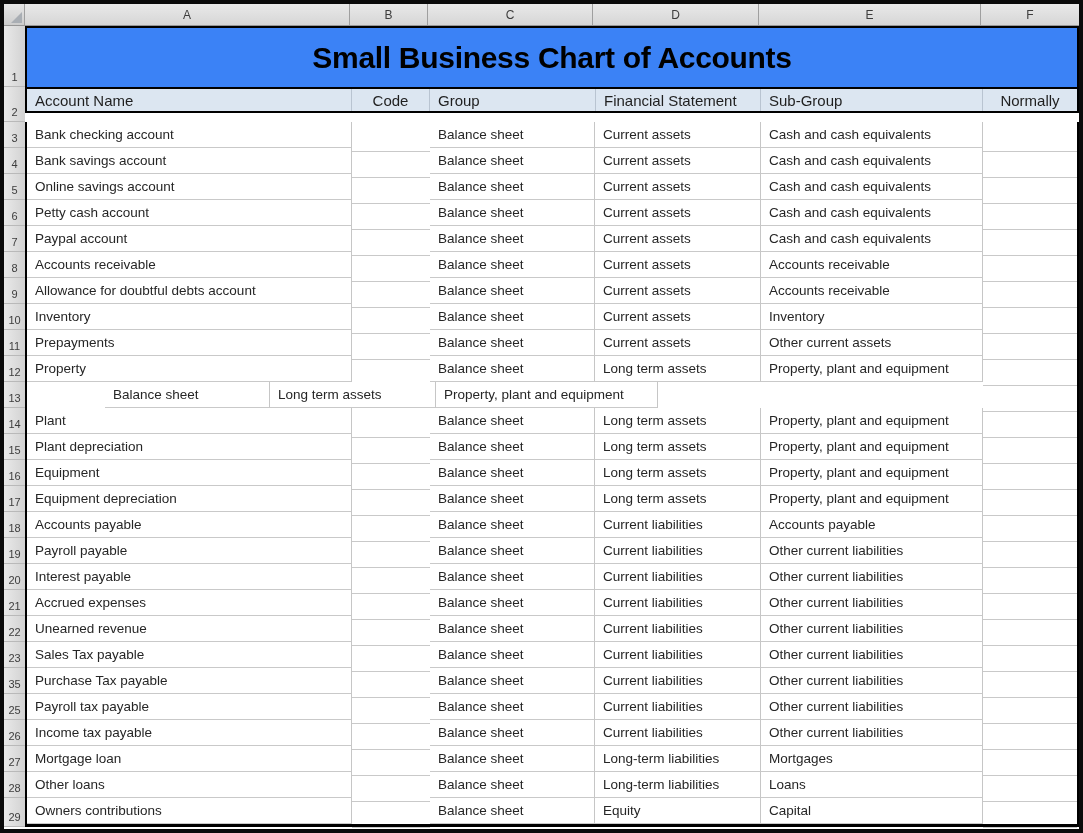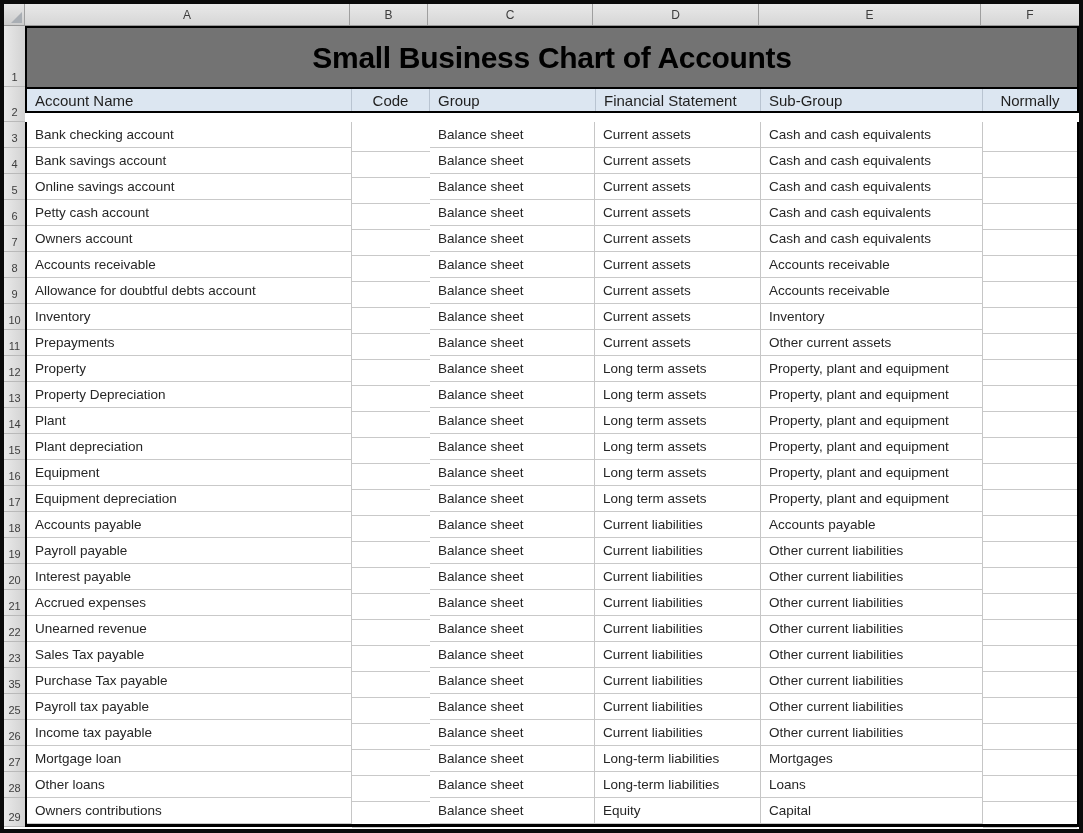--- a/index.html
+++ b/index.html
@@ -34,21 +34,21 @@
     font-size:11px; color:#3d3d3d; padding-bottom:3px;
   }
   .content { display:flex; flex:1; border-left:2px solid #000; border-right:2px solid #000; }
 
   
   .c-a { width:325px; } .c-b { width:78px; } .c-c { width:165px; }
   .c-d { width:166px; } .c-e { width:222px; } .c-f { flex:1; }
 
   
   .title-row .content { border-top:2px solid #000; height:61px;
-    align-items:center; justify-content:center; background:#737373; }
+    align-items:center; justify-content:center; background:#3b82f6; }
   .title-text { font-size:30px; font-weight:700; color:#000; letter-spacing:-0.3px; white-space:nowrap; }
   .title-row .gutter { height:61px; }
 
   
   .header-row .content { border-top:2px solid #000; border-bottom:2px solid #000; height:26px; }
   .header-row .gutter { height:35px; }
   .hcell {
     background:#dce6f1; display:flex; align-items:center;
     font-size:15px; color:#1f1f1f; padding:0 6px 0 8px;
     border-right:1px solid #b9c4d1; white-space:nowrap; overflow:hidden;
@@ -152,21 +152,21 @@
           <div class="dcell c-c">Balance sheet</div>
           <div class="dcell c-d">Current assets</div>
           <div class="dcell c-e">Cash and cash equivalents</div>
           <div class="dcell c-f center">Debit</div>
         </div>
       </div>
 
       <div class="srow data-row">
         <div class="gutter">7</div>
         <div class="content">
-          <div class="dcell c-a">Owners account</div>
+          <div class="dcell c-a">Paypal account</div>
           <div class="dcell c-b center">1040</div>
           <div class="dcell c-c">Balance sheet</div>
           <div class="dcell c-d">Current assets</div>
           <div class="dcell c-e">Cash and cash equivalents</div>
           <div class="dcell c-f center">Debit</div>
         </div>
       </div>
 
       <div class="srow data-row">
         <div class="gutter">8</div>
@@ -224,21 +224,20 @@
           <div class="dcell c-c">Balance sheet</div>
           <div class="dcell c-d">Long term assets</div>
           <div class="dcell c-e">Property, plant and equipment</div>
           <div class="dcell c-f center">Debit</div>
         </div>
       </div>
 
       <div class="srow data-row">
         <div class="gutter">13</div>
         <div class="content">
-          <div class="dcell c-a">Property Depreciation</div>
           <div class="dcell c-b center">1810</div>
           <div class="dcell c-c">Balance sheet</div>
           <div class="dcell c-d">Long term assets</div>
           <div class="dcell c-e">Property, plant and equipment</div>
           <div class="dcell c-f center">Credit</div>
         </div>
       </div>
 
       <div class="srow data-row">
         <div class="gutter">14</div>

